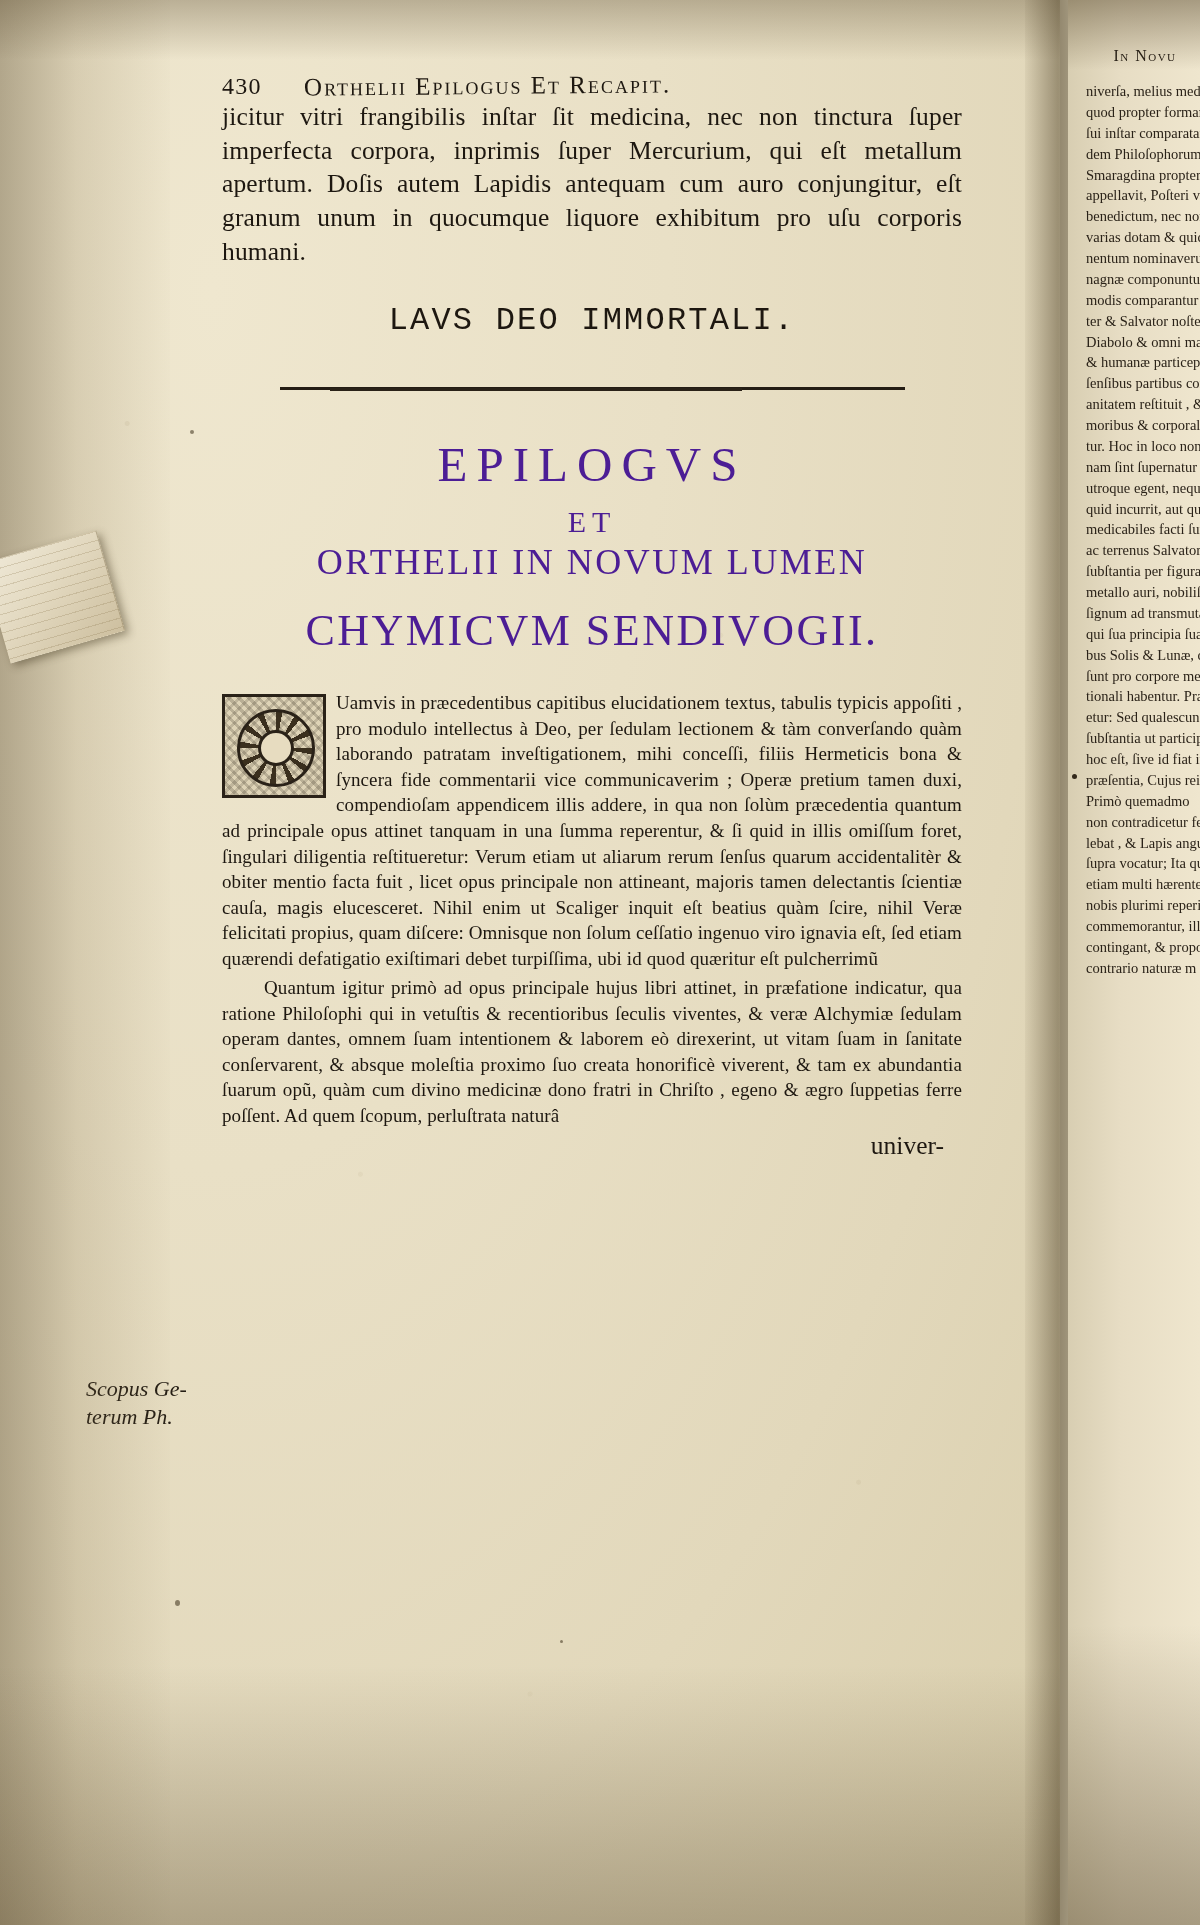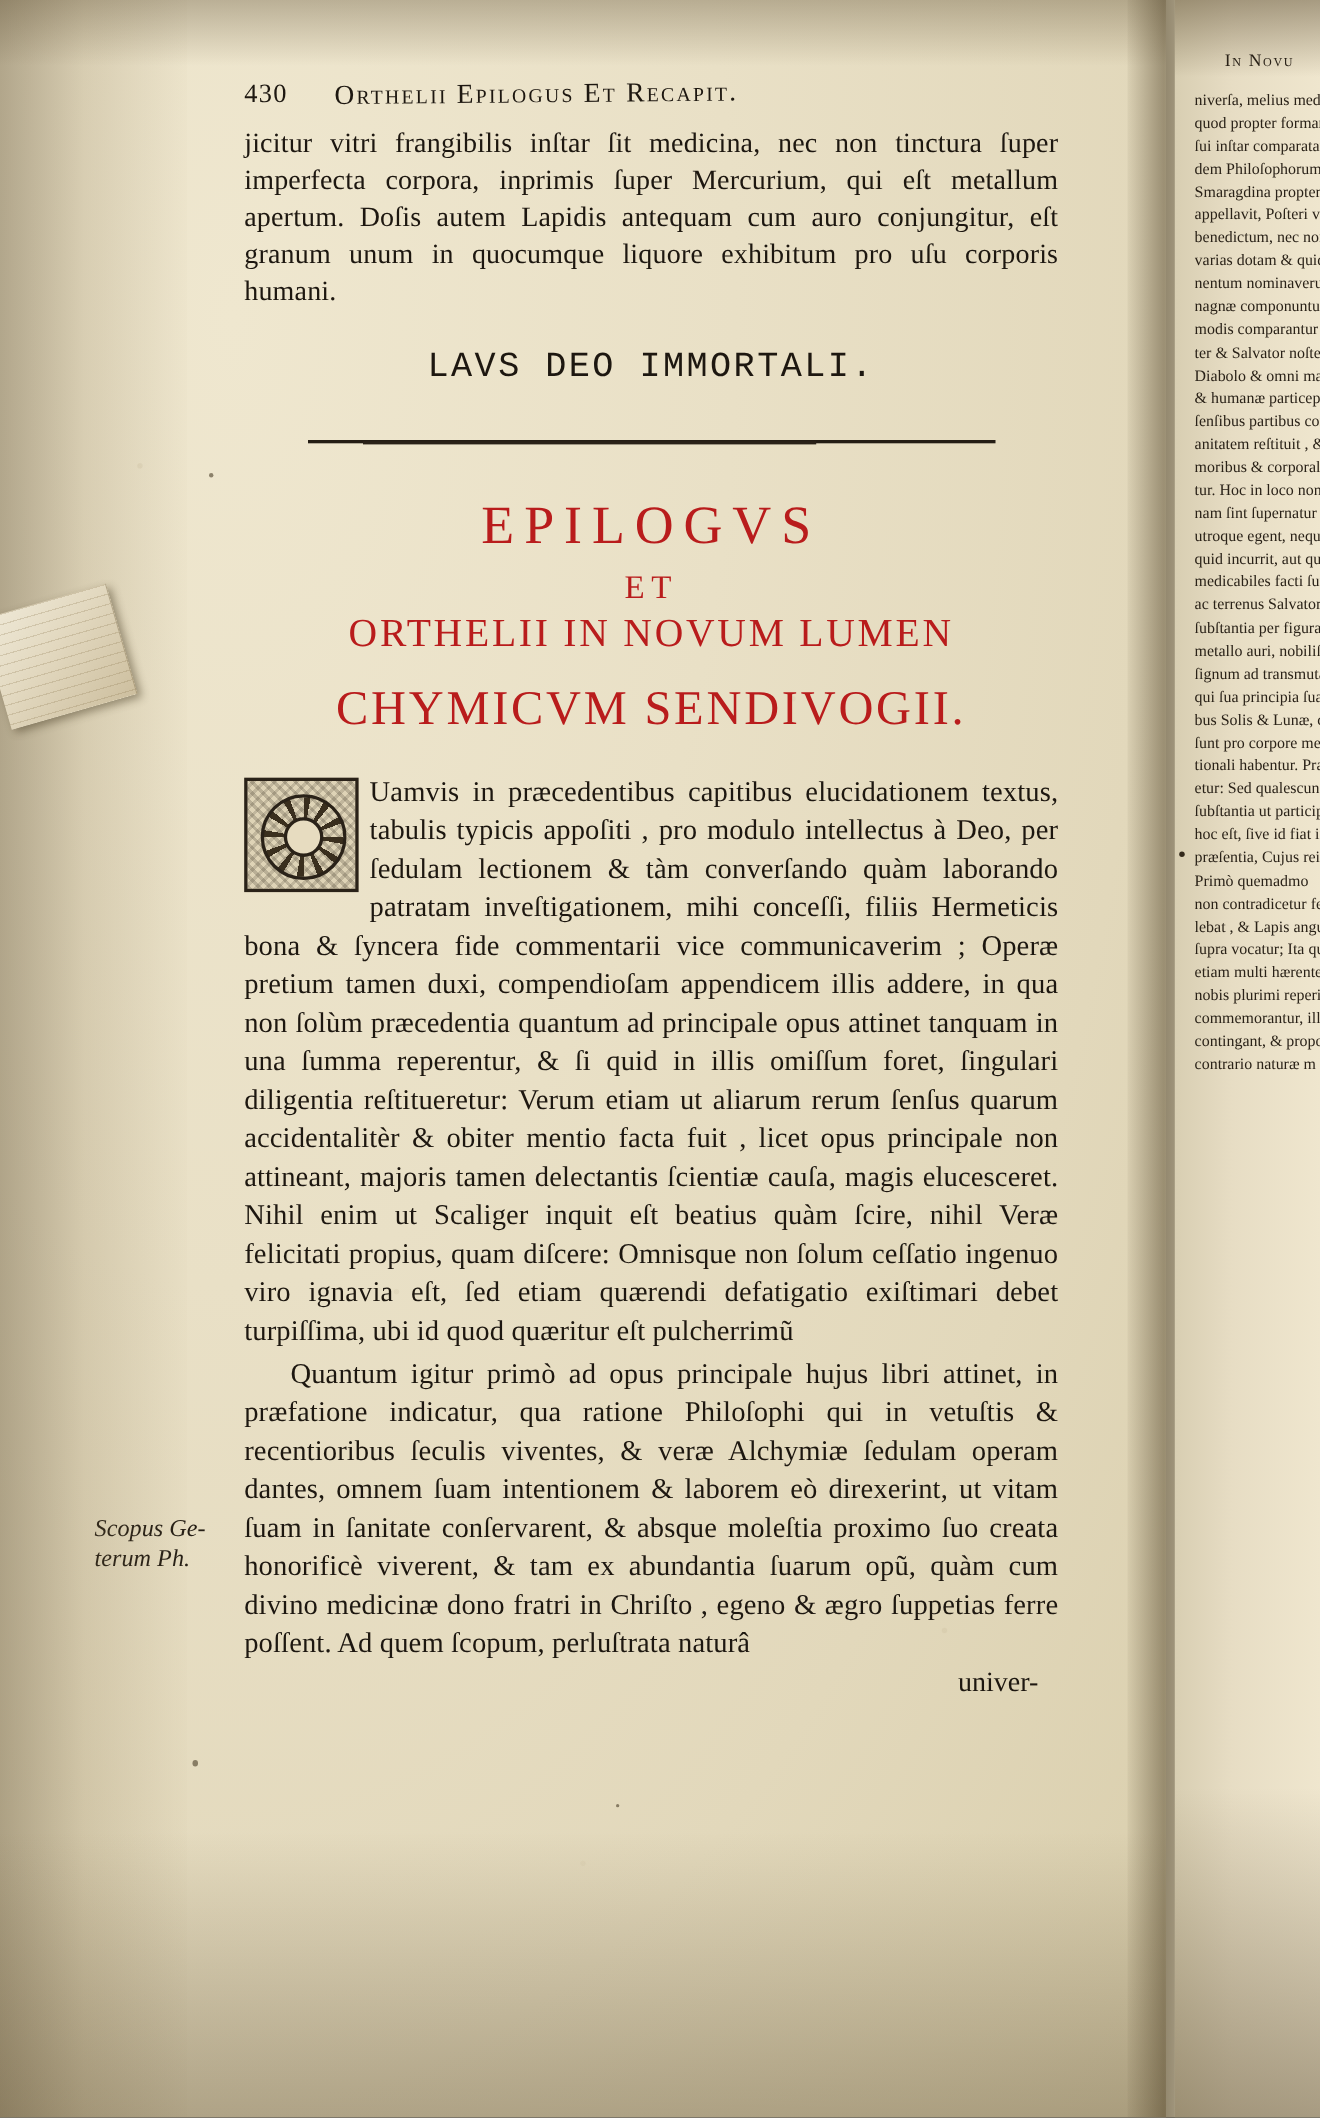--- a/index.html
+++ b/index.html
@@ -111,21 +111,21 @@
     font-size: 24px;
     font-family: "Liberation Serif", serif;
   }
   .head-title {
     font-variant: small-caps;
     font-size: 25px;
     letter-spacing: 2px;
     transform: rotate(-0.5deg);
   }
   .body-text {
-    margin-top: 13px;
+    margin-top: 0;
     font-size: 25.5px;
     line-height: 1.32;
     text-align: justify;
     letter-spacing: 0.15px;
   }
   .laus {
     margin-top: 34px;
     text-align: center;
     font-size: 32px;
     letter-spacing: 2.2px;
@@ -141,21 +141,21 @@
   .rule::before {
     content: "";
     position: absolute;
     left: 8%; right: 26%;
     top: -2px;
     border-top: 3px solid #2a2218;
   }
   .title-block {
     margin-top: 46px;
     text-align: center;
-    color: #b91c1c;
+    color: #4c1d95;
   }
   .t1 {
     font-size: 49px;
     letter-spacing: 9px;
   }
   .t2 {
     margin-top: 12px;
     font-size: 30px;
     letter-spacing: 6px;
   }
@@ -169,21 +169,21 @@
     font-size: 36px;
     letter-spacing: 2.5px;
   }
   .t5 {
     margin-top: 22px;
     font-size: 44px;
     letter-spacing: 2.5px;
   }
   .main-para {
     margin-top: 34px;
-    font-size: 26px;
+    font-size: 19px;
     line-height: 1.345;
     text-align: justify;
     letter-spacing: 0.1px;
   }
   .dropcap {
     float: left;
     width: 104px; height: 104px;
     margin: 4px 10px 0 0;
     border: 3px solid #2a2218;
     background:

